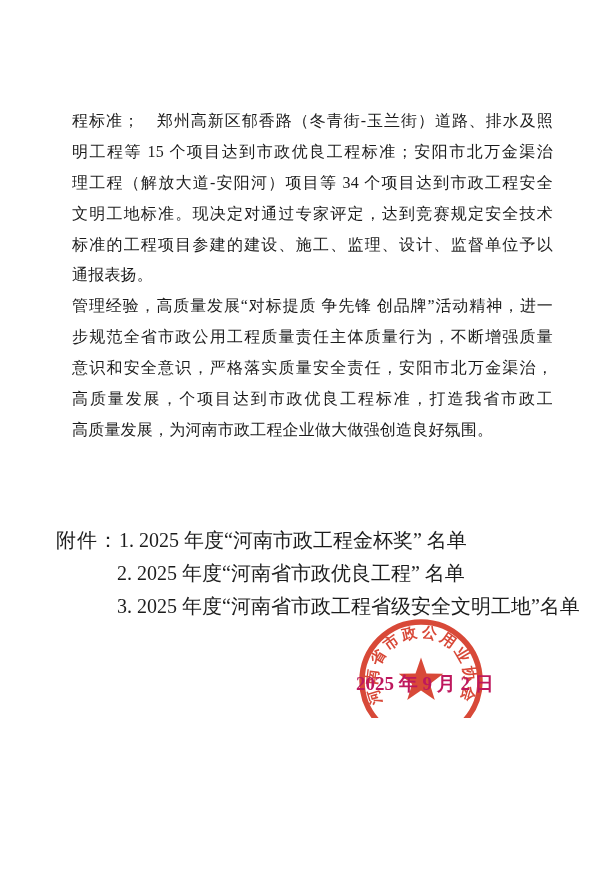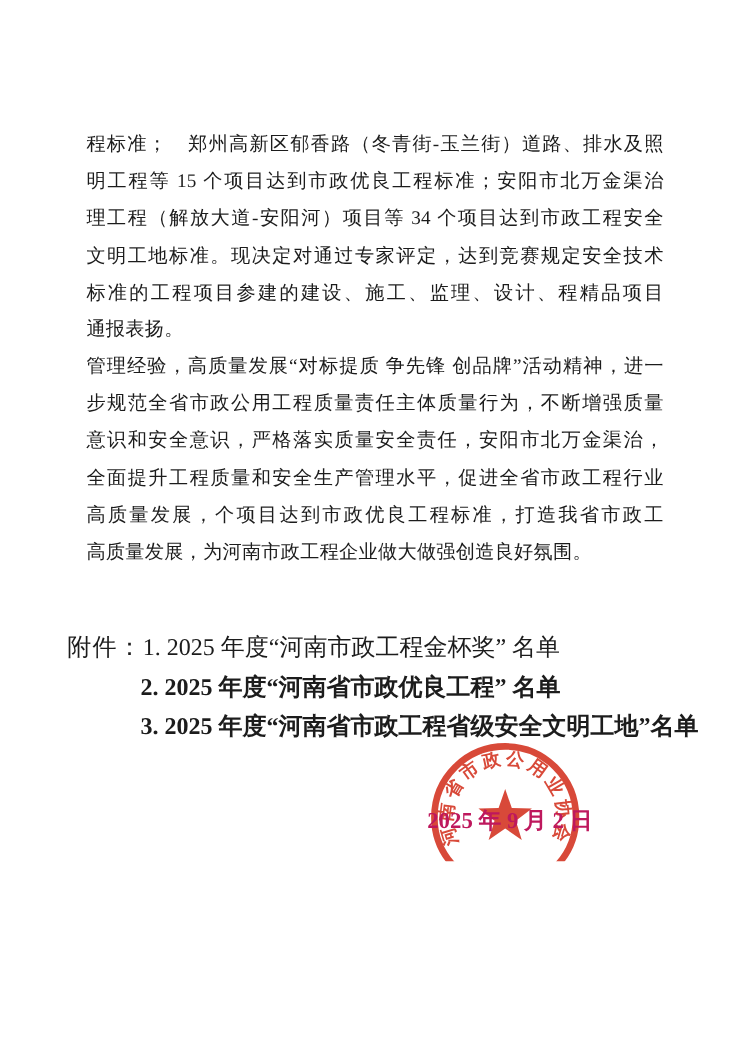--- a/index.html
+++ b/index.html
@@ -37,21 +37,21 @@
     top: 524px;
     width: 490px;
     font-size: 20px;
   }
   .aline {
     height: 33px;
     line-height: 33px;
     white-space: nowrap;
   }
   .aline .alabel { letter-spacing: 1px; }
-  .aline.hang { padding-left: 61px; font-weight: bold; }
+  .aline.hang { padding-left: 61px; }
   .seal {
     position: absolute;
     left: 355px;
     top: 618px;
     width: 132px;
     height: 128px;
     z-index: 1;
     opacity: 0.93;
   }
   .issue-date {
@@ -78,28 +78,27 @@
 <body>
 
 <div class="page">
 
   <div class="textblock">
     <div>
       <div class="bline">程标准；　郑州高新区郁香路（冬青街-玉兰街）道路、排水及照</div>
       <div class="bline">明工程等 15 个项目达到市政优良工程标准；安阳市北万金渠治</div>
       <div class="bline">理工程（解放大道-安阳河）项目等 34 个项目达到市政工程安全</div>
       <div class="bline">文明工地标准。现决定对通过专家评定，达到竞赛规定安全技术</div>
-      <div class="bline">标准的工程项目参建的建设、施工、监理、设计、程精品项目</div>
+      <div class="bline">标准的工程项目参建的建设、施工、监理、设计、监督单位予以</div>
       <div class="bline lastline">通报表扬。</div>
     </div>
     <div>
       <div class="bline">管理经验，高质量发展“对标提质  争先锋  创品牌”活动精神，进一</div>
       <div class="bline">步规范全省市政公用工程质量责任主体质量行为，不断增强质量</div>
       <div class="bline">意识和安全意识，严格落实质量安全责任，安阳市北万金渠治，</div>
-      <div class="bline">全面提升工程质量和安全生产管理水平，促进全省市政工程行业</div>
       <div class="bline">高质量发展，个项目达到市政优良工程标准，打造我省市政工</div>
       <div class="bline lastline">高质量发展，为河南市政工程企业做大做强创造良好氛围。</div>
     </div>
   </div>
 
   <div class="attachblock">
     <div class="aline">
       <span class="alabel">附件：</span><span>1. 2025 年度“河南市政工程金杯奖” 名单</span>
     </div>
     <div class="aline hang">

